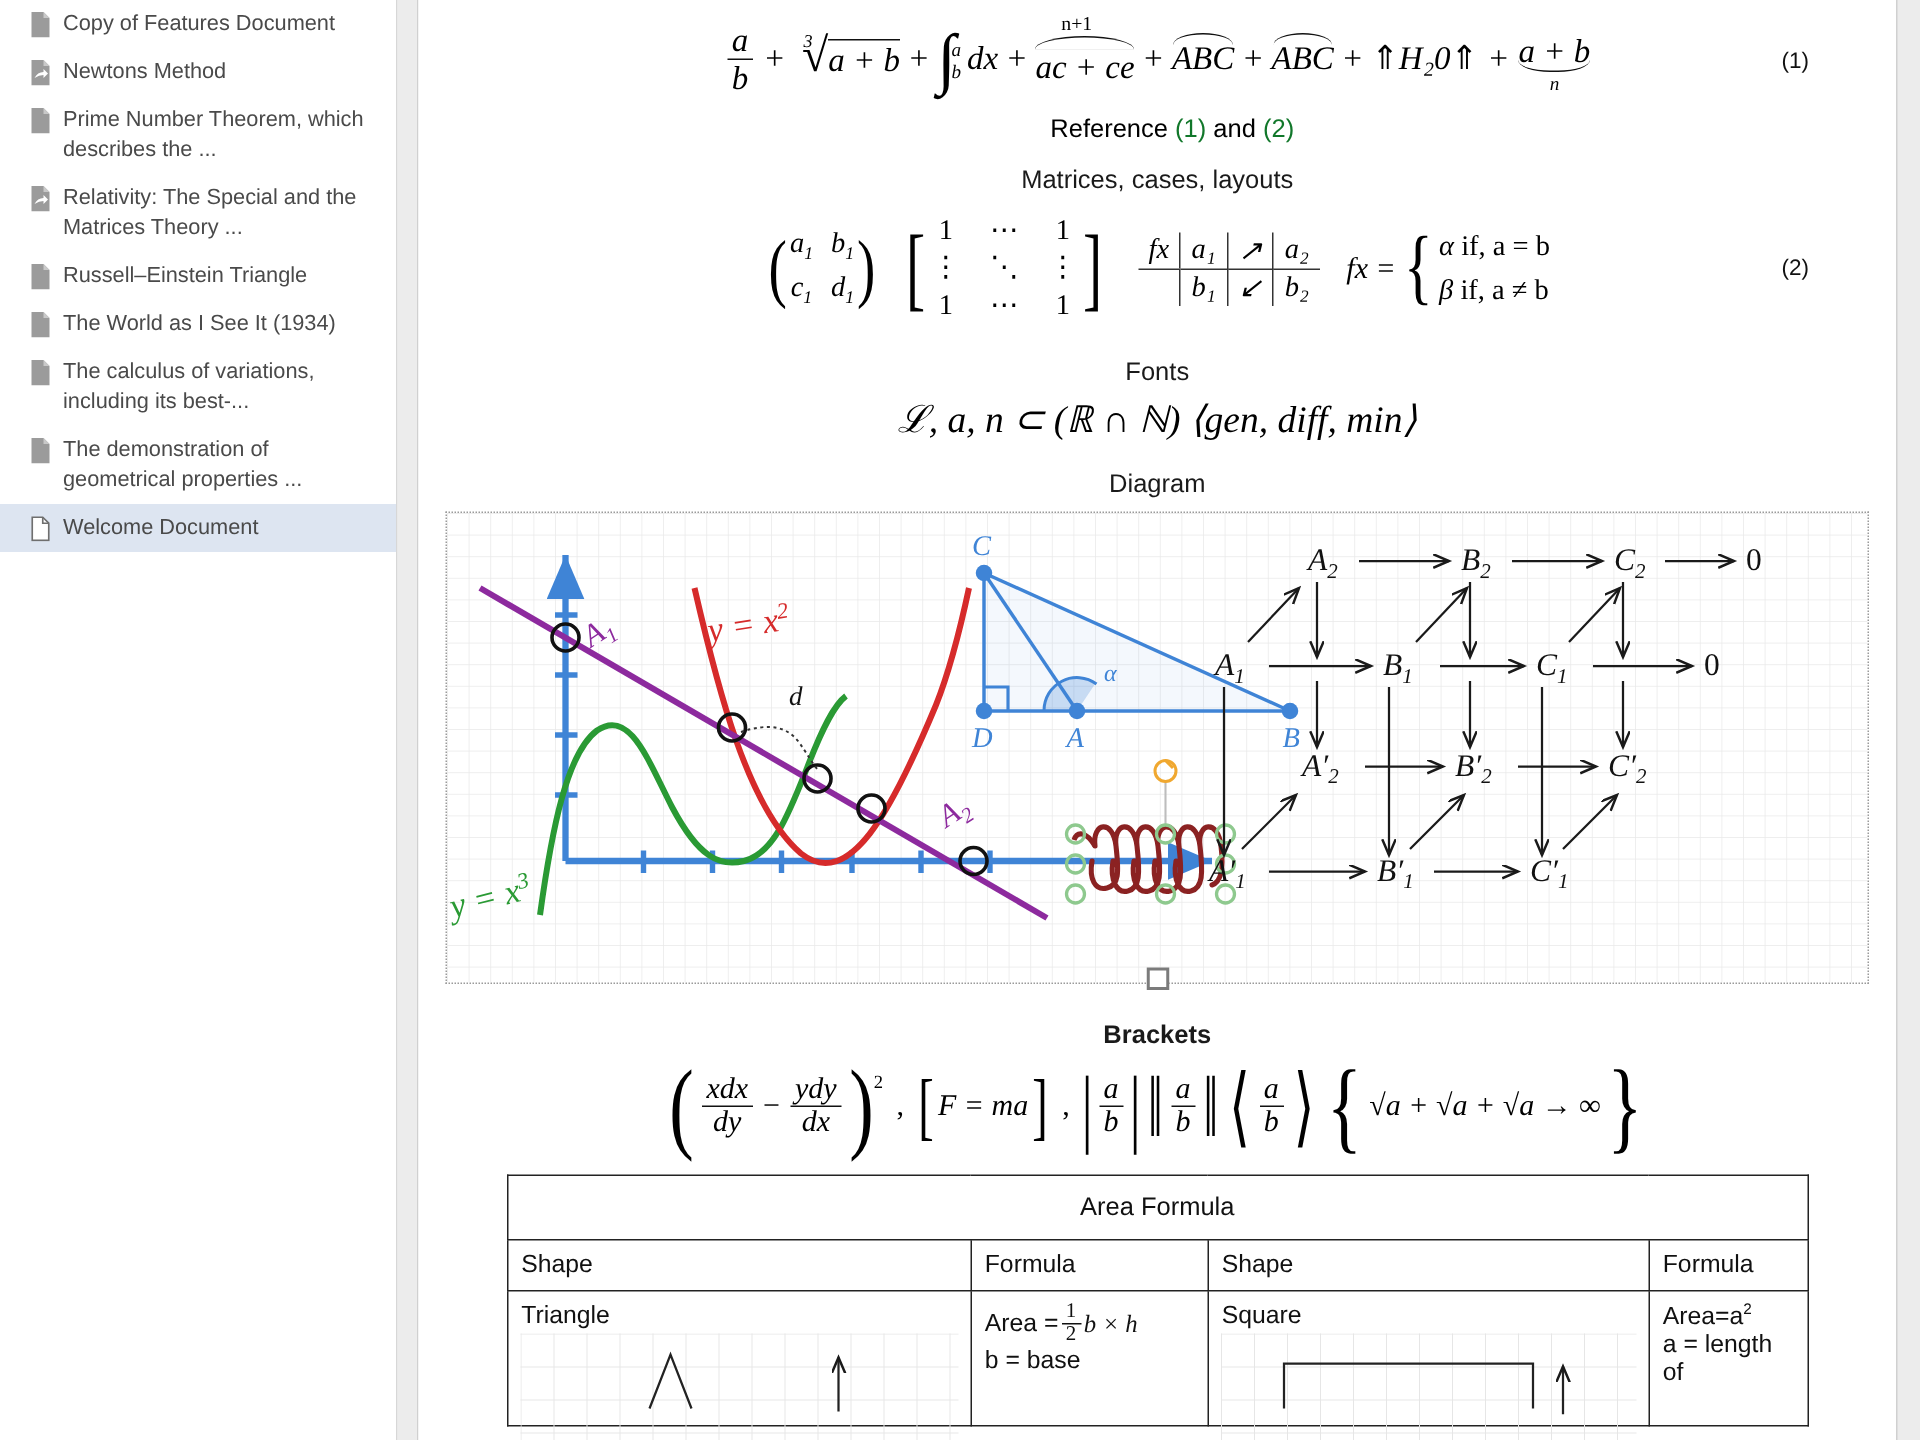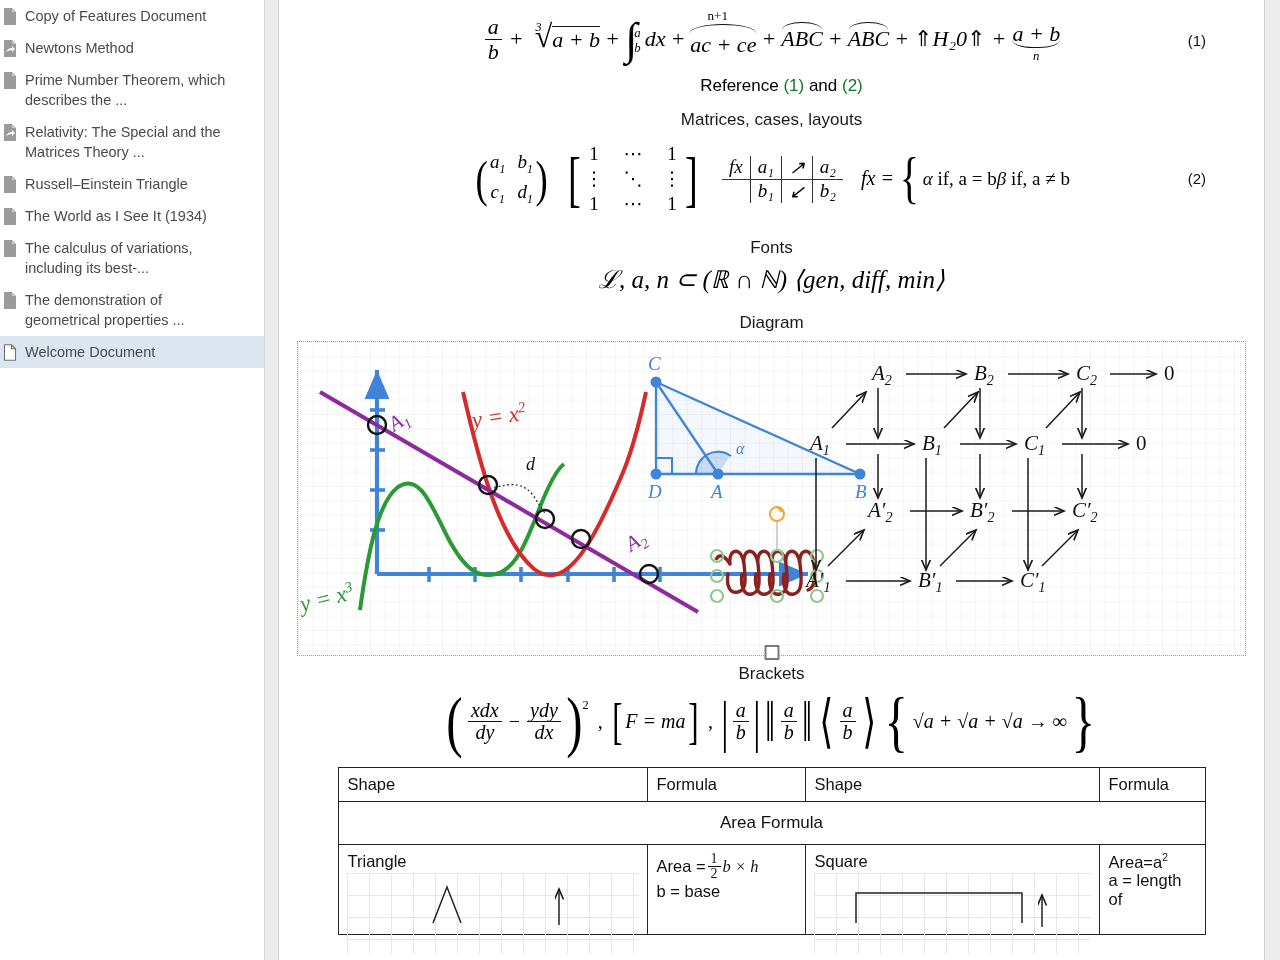--- a/index.html
+++ b/index.html
@@ -16,21 +16,21 @@
     width:265px;min-width:265px;height:960px;
     background:#ffffff;
     border-right:1px solid #d7d7d7;
     box-sizing:border-box;
     overflow:hidden;
     position:relative;
   }
   .doc-item{
     display:flex;align-items:flex-start;
     gap:8px;
-    padding:6px 10px 6px 3px;
+    padding:6px 10px 6px 20px;
     font-size:14.5px;
     line-height:20px;
     color:#4a4a4a;
     cursor:default;
   }
   .doc-item.selected{background:#dde5f1;}
   .doc-item .label{max-width:215px;}
   .ico{
     width:14px;height:17px;min-width:14px;
     margin-top:2px;
@@ -125,21 +125,21 @@
        font-family:"Liberation Serif",serif;font-style:italic;}
 
   
   .fxtab{display:inline-block;vertical-align:middle;font-family:"Liberation Serif",serif;}
   .fxtab table{border-collapse:collapse;}
   .fxtab td{padding:0 7px;font-style:italic;font-size:19px;text-align:center;}
   .fxtab .vr{border-right:1.3px solid #333;}
   .fxtab .hr{border-bottom:1.3px solid #333;}
 
   .cases{display:inline-flex;align-items:center;vertical-align:middle;}
-  .cases .rows{display:inline-flex;flex-direction:row;font-family:"Liberation Serif",serif;
+  .cases .rows{display:inline-flex;flex-direction:column;font-family:"Liberation Serif",serif;
       font-style:italic;font-size:19px;line-height:1.55;}
 
   
   .heading{
     font-family:"Liberation Sans", sans-serif;
     font-size:17px;color:#1a1a1a;text-align:center;
   }
 
   
   .diagram{
@@ -540,21 +540,21 @@
               <line x1="784" y1="112" x2="784" y2="156"></line>
               <line x1="518" y1="116" x2="518" y2="228"></line>
                 <line x1="628" y1="116" x2="628" y2="228"></line>
               <line x1="730" y1="116" x2="730" y2="228"></line>
             </g>
           </g>
         </svg>
         <div class="handle"></div>
       </div>
 
-      <div class="heading" style="margin-top:8px;">Brackets</div>
+      <div class="heading" style="margin-top:24px;font-weight:bold;">Brackets</div>
 
       <div class="center serif" style="margin-top:6px;font-size:20px;">
         <span style="display:inline-flex;align-items:center;justify-content:center;white-space:nowrap;">
           <span class="delim" style="font-size:3.4em;">(</span>
           <span class="frac" style="font-style:italic;">
               <span class="num">xdx</span>
               <span class="den">dy</span>
             </span>
           <span style="margin:0 5px;">−</span>
           <span class="frac" style="font-style:italic;">
@@ -588,27 +588,27 @@
           <span class="delim2" style="font-size:2.9em;">⟩</span>
           <span class="delim" style="font-size:3.4em;">{</span>
           <span style="font-style:italic;">√a + √a + √a → ∞</span>
           <span class="delim" style="font-size:3.4em;">}</span>
         </span>
       </div>
 
       <table class="area-table" style="margin-top:14px;">
         <tbody>
             <tr>
+          <td class="title" colspan="4">Area Formula</td>
+        </tr>
+        <tr>
           <td style="width:290px;">Shape</td>
           <td style="width:139px;">Formula</td>
           <td style="width:275px;">Shape</td>
           <td>Formula</td>
-        </tr>
-        <tr>
-          <td class="title" colspan="4">Area Formula</td>
         </tr>
         <tr>
           <td class="shapecell">
             <div>Triangle</div>
             <div class="minigrid"></div>
             <svg style="position:absolute;left:60px;top:36px;" width="220" height="46">
               <path d="M34 42 L48 6 L62 42" fill="none" stroke="#222" stroke-width="1.5"></path>
               <line x1="160" y1="44" x2="160" y2="8" stroke="#222" stroke-width="1.5" marker-end="url(#ar)"></line>
             </svg>
           </td>

